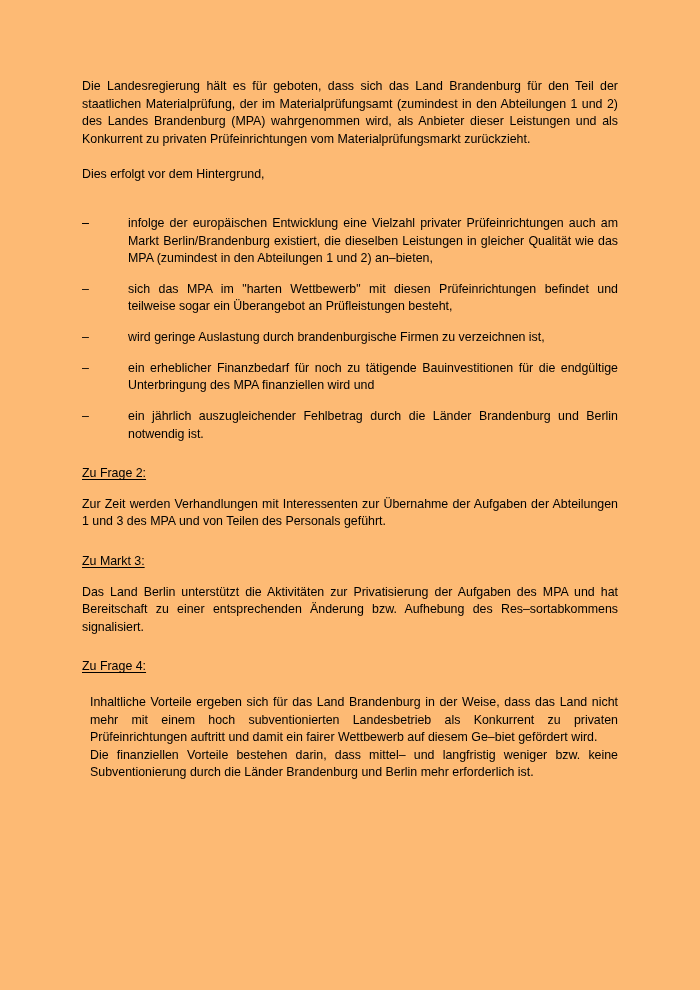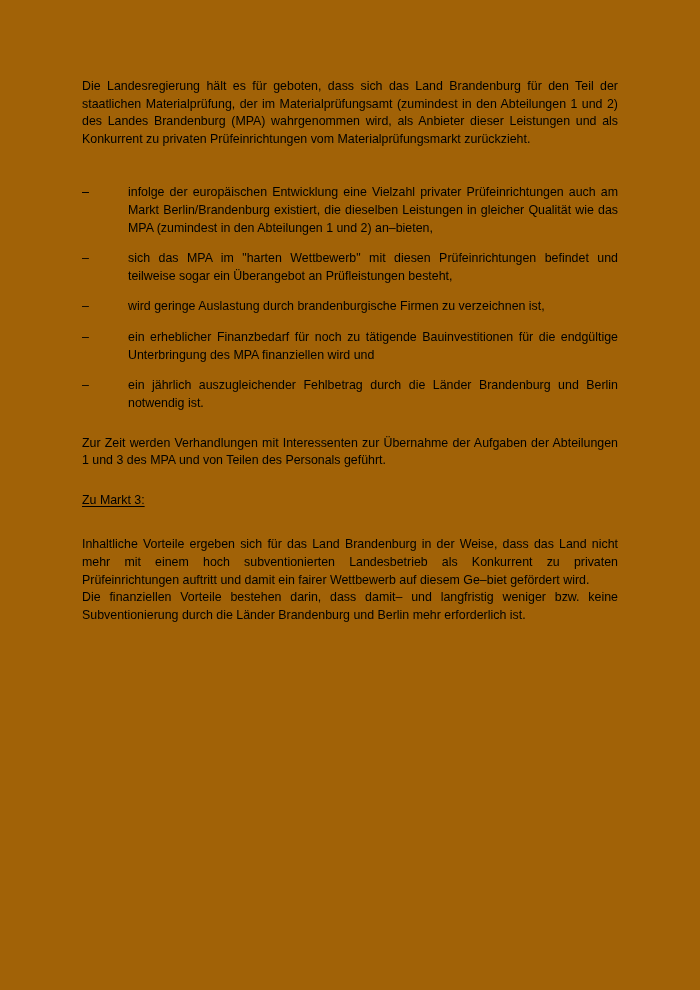--- a/index.html
+++ b/index.html
@@ -13,21 +13,21 @@
     font-family: "Liberation Sans", sans-serif;
     color: #000000;
     overflow: hidden;
   }
   .page {
     position: relative;
     width: 700px;
     height: 990px;
     box-sizing: border-box;
     padding: 78px 82px 0 82px;
-    background: #a16207;
+    background: #fdba74;
   }
   .doc-body {
     font-size: 12.4px;
     line-height: 1.42;
     text-align: justify;
   }
   p.para {
     margin: 0 0 13px 0;
     text-align: justify;
   }
@@ -49,36 +49,37 @@
   }
   .heading {
     margin: 0 0 13px 0;
     text-decoration: underline;
     text-underline-offset: 2px;
     text-align: left;
   }
   .spacer-sm { height: 5px; }
   .spacer-md { height: 9px; }
   .block {
-    margin: 0 0 13px 0;
+    margin: 0 0 13px 8px;
   }
   .block .line {
     text-align: justify;
   }
 </style>
 </head>
 <body>
 
 <div class="page">
   <div class="doc-body">
 
     <p class="para">Die Landesregierung hält es für geboten, dass sich das Land Brandenburg für den Teil der staatlichen Materialprüfung, der im Materialprüfungsamt (zumindest in den Abteilungen 1 und 2) des Landes Brandenburg (MPA) wahrgenommen wird, als Anbieter dieser Leistungen und als Konkurrent zu privaten Prüfeinrichtungen vom Materialprüfungsmarkt zurückzieht.</p>
 
     <div class="spacer-sm"></div>
 
+    <p class="para">Dies erfolgt vor dem Hintergrund,</p>
 
     <div class="spacer-sm"></div>
 
     <ul class="bullet-list">
       <li class="bullet-item">
         <span class="dash">–</span>
       </li>
       <li class="bullet-item">
         <span class="dash">–</span>
         <span>infolge der europäischen Entwicklung eine Vielzahl privater Prüfeinrichtungen auch am Markt Berlin/Brandenburg existiert, die dieselben Leistungen in gleicher Qualität wie das MPA  (zumindest in den Abteilungen 1 und 2) an–bieten,</span>
@@ -96,30 +97,33 @@
         <span>ein erheblicher Finanzbedarf für noch zu tätigende Bauinvestitionen für die endgültige Unterbringung des MPA finanziellen wird und</span>
       </li>
       <li class="bullet-item">
         <span class="dash">–</span>
         <span>ein jährlich auszugleichender Fehlbetrag durch die Länder Brandenburg und Berlin notwendig ist.</span>
       </li>
     </ul>
 
     <div class="spacer-md"></div>
 
+    <p class="heading">Zu Frage 2:</p>
     <p class="para">Zur Zeit werden Verhandlungen mit Interessenten zur Übernahme der Aufgaben der Abteilungen 1 und 3 des MPA und von Teilen des Personals geführt.</p>
 
     <div class="spacer-md"></div>
 
     <p class="heading">Zu Markt 3:</p>
+    <p class="para">Das Land Berlin unterstützt die Aktivitäten zur Privatisierung der Aufgaben des MPA und hat Bereitschaft zu einer entsprechenden Änderung bzw. Aufhebung des Res–sortabkommens signalisiert.</p>
 
     <div class="spacer-md"></div>
 
+    <p class="heading">Zu Frage 4:</p>
 
     <div class="spacer-sm"></div>
 
     <div class="block">
       <div class="line">Inhaltliche Vorteile ergeben sich für das Land Brandenburg in der Weise, dass das Land nicht mehr mit einem hoch subventionierten Landesbetrieb als Konkurrent zu privaten Prüfeinrichtungen auftritt und damit ein fairer Wettbewerb auf diesem Ge–biet gefördert wird.</div>
-      <div class="line">Die finanziellen Vorteile bestehen darin, dass damit– und langfristig weniger bzw. keine Subventionierung durch die Länder Brandenburg und Berlin mehr erforderlich ist.</div>
+      <div class="line">Die finanziellen Vorteile bestehen darin, dass mittel– und langfristig weniger bzw. keine Subventionierung durch die Länder Brandenburg und Berlin mehr erforderlich ist.</div>
     </div>
 
   </div>
 </div>
 
 </body></html>

